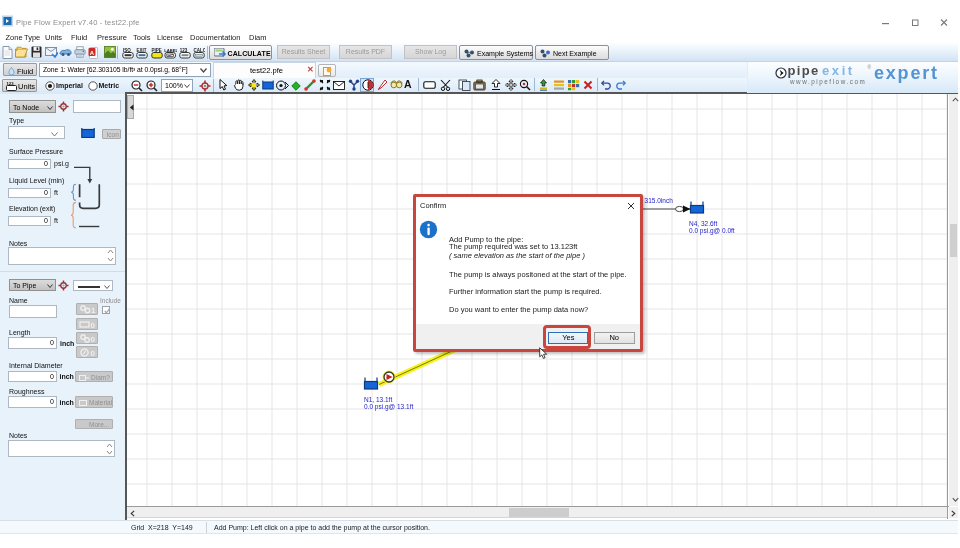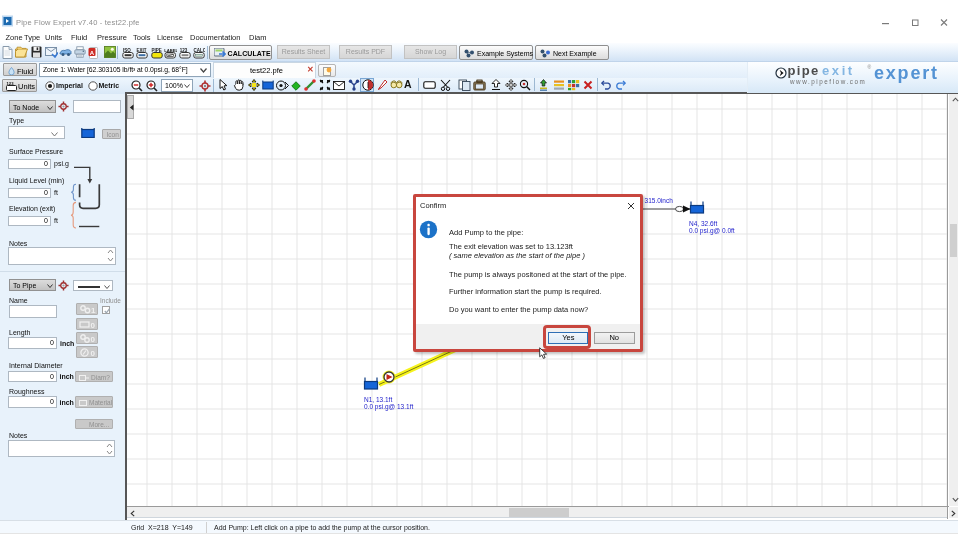--- a/index.html
+++ b/index.html
@@ -656,22 +656,22 @@
   <div id="dlg">
     <div class="dtxt" style="left:4px;top:3.5px;">Confirm</div>
     <svg class="abs" style="left:211px;top:5px" width="8" height="8" viewBox="0 0 8 8">
         <path d="M1 1 L7 7 M7 1 L1 7" stroke="#333" stroke-width="1" fill="none"></path>
       </svg>
     <svg class="abs" style="left:3.4px;top:22.6px" width="19" height="19" viewBox="0 0 21 21">
       <circle cx="10.5" cy="10.5" r="9.6" fill="#1c72c8"></circle>
       <rect x="9.3" y="4.2" width="2.6" height="2.8" rx="1" fill="#fff"></rect>
       <rect x="9.3" y="8.2" width="2.6" height="8.6" rx="1.2" fill="#fff"></rect>
     </svg>
-    <div class="dtxt" style="left:33px;top:31px;">Add Pump to the pipe:</div>
-    <div class="dtxt" style="left:33px;top:45px;">The exit elevation was set to 13.123ft</div>
+    <div class="dtxt" style="left:33px;top:38px;">Add Pump to the pipe:</div>
+    <div class="dtxt" style="left:33px;top:45px;">The pump required was set to 13.123ft</div>
     <div class="dtxt" style="left:33px;top:54px;font-style:italic;">( same elevation as the start of the pipe )</div>
     <div class="dtxt" style="left:33px;top:72.6px;">The pump is always positoned at the start of the pipe.</div>
     <div class="dtxt" style="left:33px;top:90.2px;">Further information start the pump is required.</div>
     <div class="dtxt" style="left:33px;top:108.4px;">Do you want to enter the pump data now?</div>
     <div id="dfoot"></div>
     <div id="yeshl"></div>
     <div id="yesbtn">Yes</div>
     <div id="nobtn">No</div>
   </div>
 

